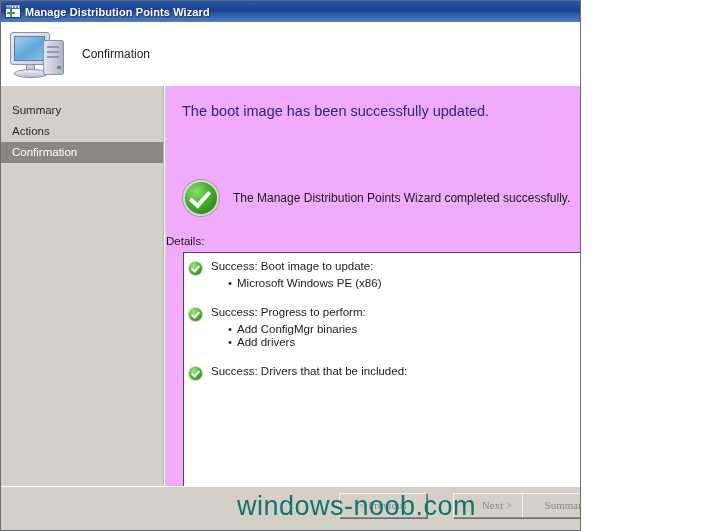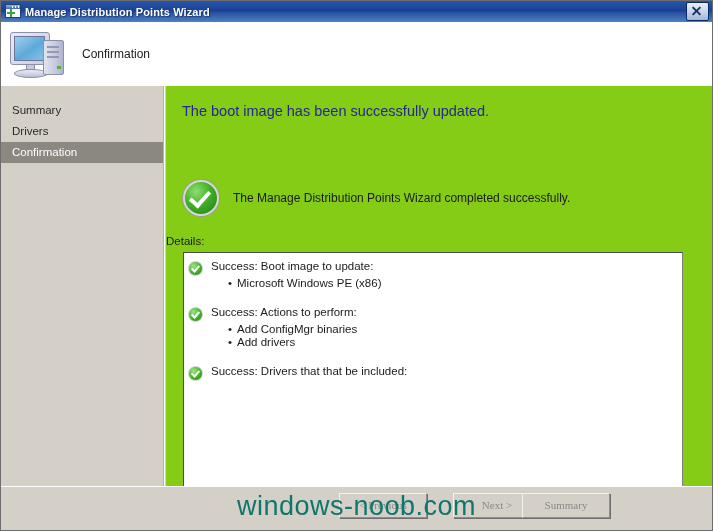--- a/index.html
+++ b/index.html
@@ -6,21 +6,21 @@
     margin: 0;
     padding: 0;
     background: #ffffff;
   }
   body {
     font-family: "Liberation Sans", sans-serif;
     -webkit-font-smoothing: none;
   }
   #app {
     position: relative;
-    width: 713px;
+    width: 581px;
     height: 531px;
     overflow: hidden;
     background: #d4d0c8;
     box-sizing: border-box;
     border: 1px solid #6d6d6d;
   }
 
   
   .titlebar {
     position: absolute;
@@ -208,21 +208,21 @@
     border-left: 1px solid #b6b2aa;
     box-sizing: border-box;
   }
 
   
   .content {
     position: absolute;
     left: 165px; top: 85px;
     width: 546px;
     height: 400px;
-    background: #84cc16;
+    background: #f0abfc;
     overflow: hidden;
     box-sizing: border-box;
   }
   .page-heading {
     position: absolute;
     left: 16px; top: 17px;
     font-size: 14.5px;
     color: #26268f;
     white-space: nowrap;
   }
@@ -408,21 +408,21 @@
       <div class="hi-slot s1"></div>
       <div class="hi-slot s2"></div>
       <div class="hi-slot s3"></div>
       <div class="hi-led"></div>
     </div>
     <div class="header-title">Confirmation</div>
   </div>
 
   <div class="sidebar">
     <div class="side-item">Summary</div>
-    <div class="side-item">Drivers</div>
+    <div class="side-item">Actions</div>
     <div class="side-item selected">Confirmation</div>
   </div>
   <div class="vsep"></div>
 
   <div class="content">
 
     <div class="page-heading">The boot image has been successfully updated.</div>
 
     <div class="result-row">
       <div class="big-check"></div>
@@ -439,21 +439,21 @@
           <span class="detail-head-text">Success: Boot image to update:</span>
         </div>
         <div class="detail-sub">Microsoft Windows PE (x86)</div>
       </div>
 
       <div class="group-gap"></div>
 
       <div class="detail-group">
         <div class="detail-head">
           <span class="mini-check"></span>
-          <span class="detail-head-text">Success: Actions to perform:</span>
+          <span class="detail-head-text">Success: Progress to perform:</span>
         </div>
         <div class="detail-sub">Add ConfigMgr binaries</div>
         <div class="detail-sub">Add drivers</div>
       </div>
 
       <div class="group-gap"></div>
 
       <div class="detail-group">
         <div class="detail-head">
           <span class="mini-check"></span>

